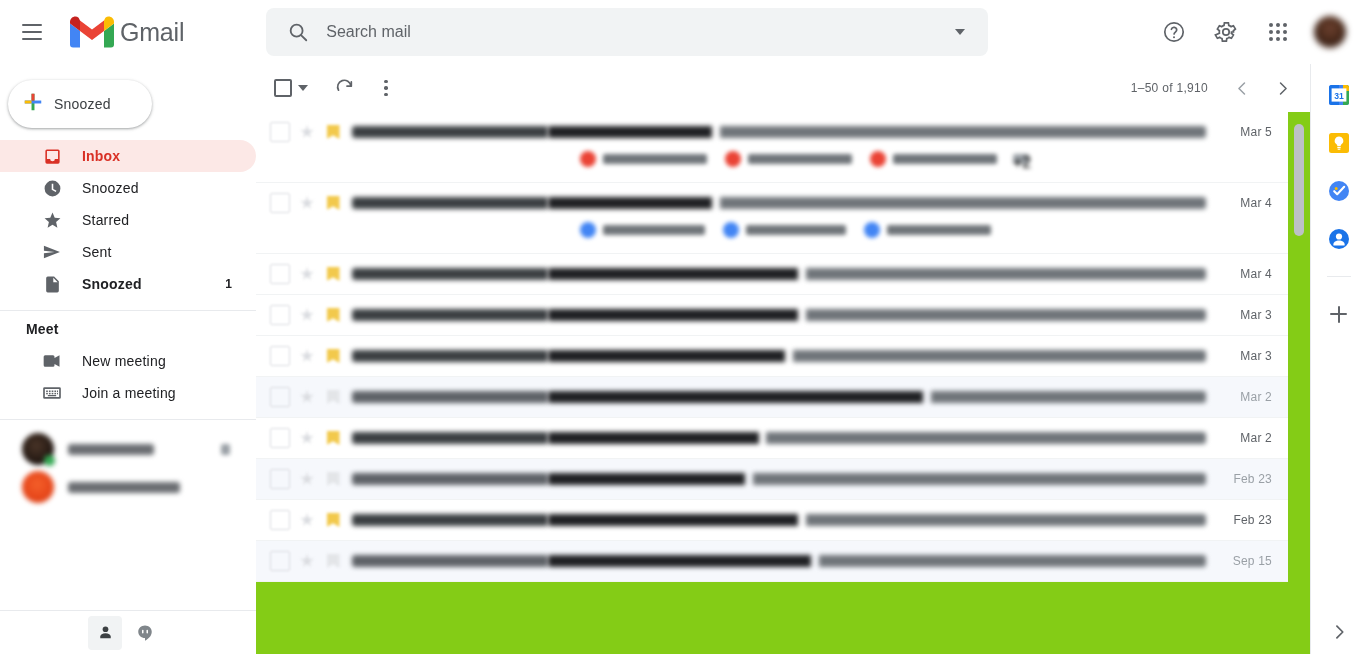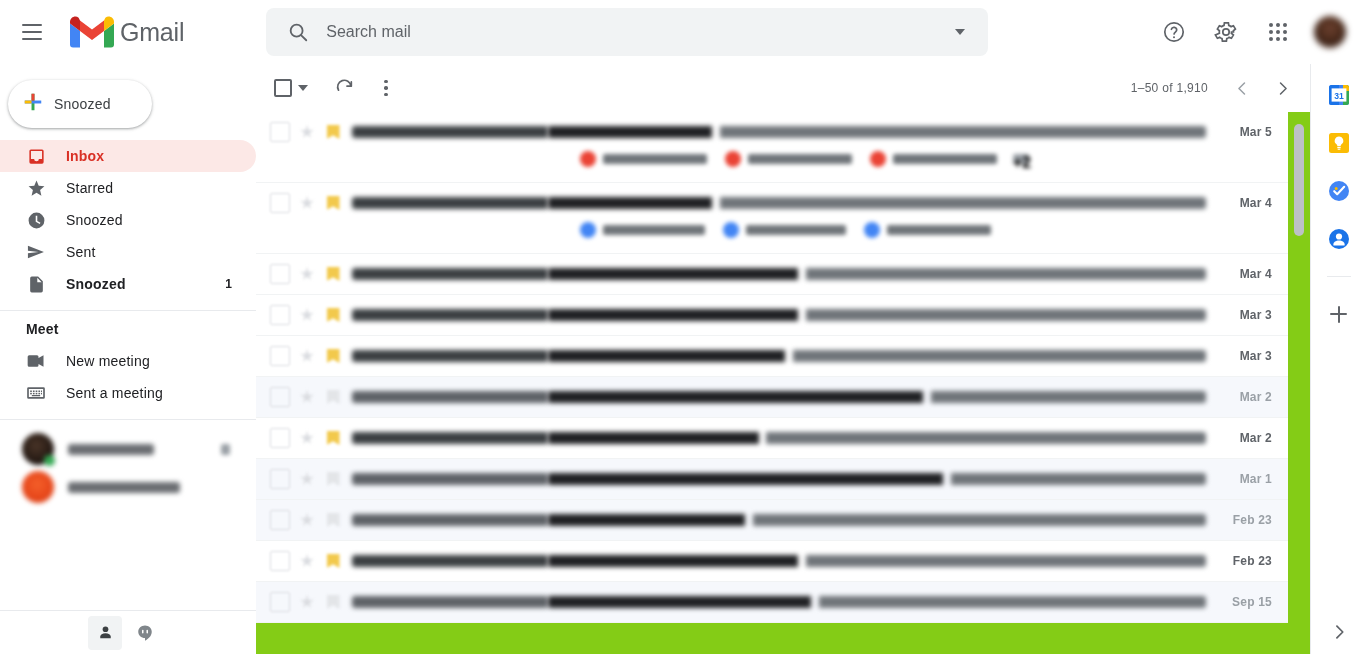--- a/index.html
+++ b/index.html
@@ -71,21 +71,21 @@
     margin: 8px 0 12px 8px; width: 144px; height: 48px;
     border-radius: 24px; background: #fff;
     box-shadow: 0 1px 2px 0 rgba(60,64,67,.30), 0 1px 3px 1px rgba(60,64,67,.15);
     display: flex; align-items: center; gap: 10px; padding-left: 14px; cursor: pointer;
   }
   .compose-label { font-size: 14px; color: #3c4043; font-weight: 500; letter-spacing: .2px; }
 
   .nav { display: flex; flex-direction: column; }
   .nav-item {
     height: 32px; display: flex; align-items: center;
-    border-radius: 0 16px 16px 0; padding-left: 26px; cursor: pointer;
+    border-radius: 0 16px 16px 0; padding-left: 42px; cursor: pointer;
     color: #202124; font-size: 14px; position: relative;
   }
   .nav-item .ico { width: 20px; height: 20px; flex: none; display: flex; align-items: center; justify-content: center; }
   .nav-item .lbl { margin-left: 20px; letter-spacing: .2px; white-space: nowrap; }
   .nav-item .cnt { margin-left: auto; margin-right: 24px; font-size: 12px; font-weight: 700; color: #202124; }
   .nav-item.active { background: #fce8e6; color: #d93025; }
   .nav-item.active .lbl { font-weight: 700; }
   .nav-item.bold .lbl { font-weight: 700; }
 
   .sb-sep { height: 1px; background: #e8eaed; margin: 10px 0 10px 0; }
@@ -120,21 +120,21 @@
   .cbox { width: 18px; height: 18px; border: 2px solid #5f6368; border-radius: 2px; }
   .tb-caret { width: 22px; height: 40px; display: flex; align-items: center; justify-content: center; cursor: pointer; }
   .kebab { display: flex; flex-direction: column; gap: 3px; align-items: center; }
   .kebab i { width: 3.5px; height: 3.5px; background: #5f6368; border-radius: 50%; display: block; }
 
   .pager { margin-left: auto; display: flex; align-items: center; padding-right: 8px; }
   .pager-txt { font-size: 12px; color: #5f6368; letter-spacing: .3px; margin-right: 14px; }
   .pg-btn { width: 40px; height: 40px; border-radius: 50%; display: flex; align-items: center; justify-content: center; cursor: pointer; }
 
   
-  .list-wrap { flex: 1; position: relative; min-height: 0; overflow: hidden; font-weight: bold; }
+  .list-wrap { flex: 1; position: relative; min-height: 0; overflow: hidden; }
   .list { position: absolute; inset: 0; right: 22px; overflow: hidden; }
   .row {
     display: flex; align-items: flex-start; position: relative;
     border-bottom: 1px solid #f1f3f4; background: #fff; cursor: pointer;
     padding-left: 14px;
   }
   .row.read { background: #f6f8fc; }
   .row-top { display: flex; align-items: center; height: 40px; width: 100%; }
   .r-cb { width: 20px; height: 20px; border: 1.6px solid #dadce0; border-radius: 2px; flex: none; margin-right: 8px; filter: blur(1.2px); }
   .r-star { width: 18px; height: 18px; flex: none; margin-right: 8px; filter: blur(1.6px); display: flex; align-items: center; justify-content: center; }
@@ -274,34 +274,34 @@
               <path d="M19 3H5a2 2 0 00-2 2v14a2 2 0 002 2h14a2 2 0 002-2V5a2 2 0 00-2-2zm0 12h-4a3 3 0 01-6 0H5V5h14v10z"></path>
             </svg>
           </span>
           <span class="lbl">Inbox</span>
           <span class="cnt"></span>
         </div>
 
         <div class="nav-item">
           <span class="ico">
             <svg width="19" height="19" viewBox="0 0 24 24" fill="#5f6368">
+              <path d="M12 2a10 10 0 100 20 10 10 0 000-20zm1 10.6l4 2.3-.9 1.6-5.1-2.9V6h2v6.6z"></path>
+            </svg>
+          </span>
+          <span class="lbl">Snoozed</span>
+          <span class="cnt"></span>
+        </div>
+
+        <div class="nav-item">
+          <span class="ico">
+            <svg width="19" height="19" viewBox="0 0 24 24" fill="#5f6368">
               <path d="M12 17.3l-6.18 3.7 1.64-7.03L2 9.24l7.19-.62L12 2l2.81 6.62 7.19.62-5.46 4.73 1.64 7.03z"></path>
             </svg>
           </span>
           <span class="lbl">Starred</span>
-          <span class="cnt"></span>
-        </div>
-
-        <div class="nav-item">
-          <span class="ico">
-            <svg width="19" height="19" viewBox="0 0 24 24" fill="#5f6368">
-              <path d="M12 2a10 10 0 100 20 10 10 0 000-20zm1 10.6l4 2.3-.9 1.6-5.1-2.9V6h2v6.6z"></path>
-            </svg>
-          </span>
-          <span class="lbl">Snoozed</span>
           <span class="cnt"></span>
         </div>
 
         <div class="nav-item">
           <span class="ico">
             <svg width="20" height="20" viewBox="0 0 24 24" fill="#5f6368">
               <path d="M2.3 4.5L21.5 12 2.3 19.5l.02-5.9L15 12 2.32 10.4z"></path>
             </svg>
           </span>
           <span class="lbl">Sent</span>
@@ -341,21 +341,21 @@
               <rect x="14.9" y="9" width="2" height="1.8"></rect>
             <rect x="18" y="9" width="1.2" height="1.8"></rect>
             <rect x="5" y="11.8" width="2" height="1.8"></rect>
               <rect x="8.3" y="11.8" width="2" height="1.8"></rect>
             <rect x="11.6" y="11.8" width="2" height="1.8"></rect>
               <rect x="14.9" y="11.8" width="2" height="1.8"></rect>
             <rect x="18" y="11.8" width="1.2" height="1.8"></rect>
             <rect x="7" y="14.4" width="10" height="1.5"></rect>
           </svg>
         </span>
-        <span class="lbl">Sent a meeting</span>
+        <span class="lbl">Join a meeting</span>
       </div>
 
       <div class="sb-sep"></div>
 
       <div class="contact-row">
         <span class="c-av one"></span>
         <span class="c-name one"></span>
         <span class="c-badge"></span>
       </div>
 
@@ -551,34 +551,20 @@
             <div class="row read" style="flex-direction: column;">
               <div class="row-top">
                 <span class="r-cb"></span>
                 <span class="r-star">
                   <i></i>
                 </span>
                 <span class="r-imp off">
                   <i></i>
                 </span>
                 <span class="r-sender light"></span>
-                <span class="r-subject" style="--subj: 60%;"></span>
-                <span class="r-date faint">Mar 1</span>
-              </div>
-            </div>
-            <div class="row read" style="flex-direction: column;">
-              <div class="row-top">
-                <span class="r-cb"></span>
-                <span class="r-star">
-                  <i></i>
-                </span>
-                <span class="r-imp off">
-                  <i></i>
-                </span>
-                <span class="r-sender light"></span>
                 <span class="r-subject" style="--subj: 30%;"></span>
                 <span class="r-date faint">Feb 23</span>
               </div>
             </div>
             <div class="row" style="flex-direction: column;">
               <div class="row-top">
                 <span class="r-cb"></span>
                 <span class="r-star">
                   <i></i>
                 </span>

